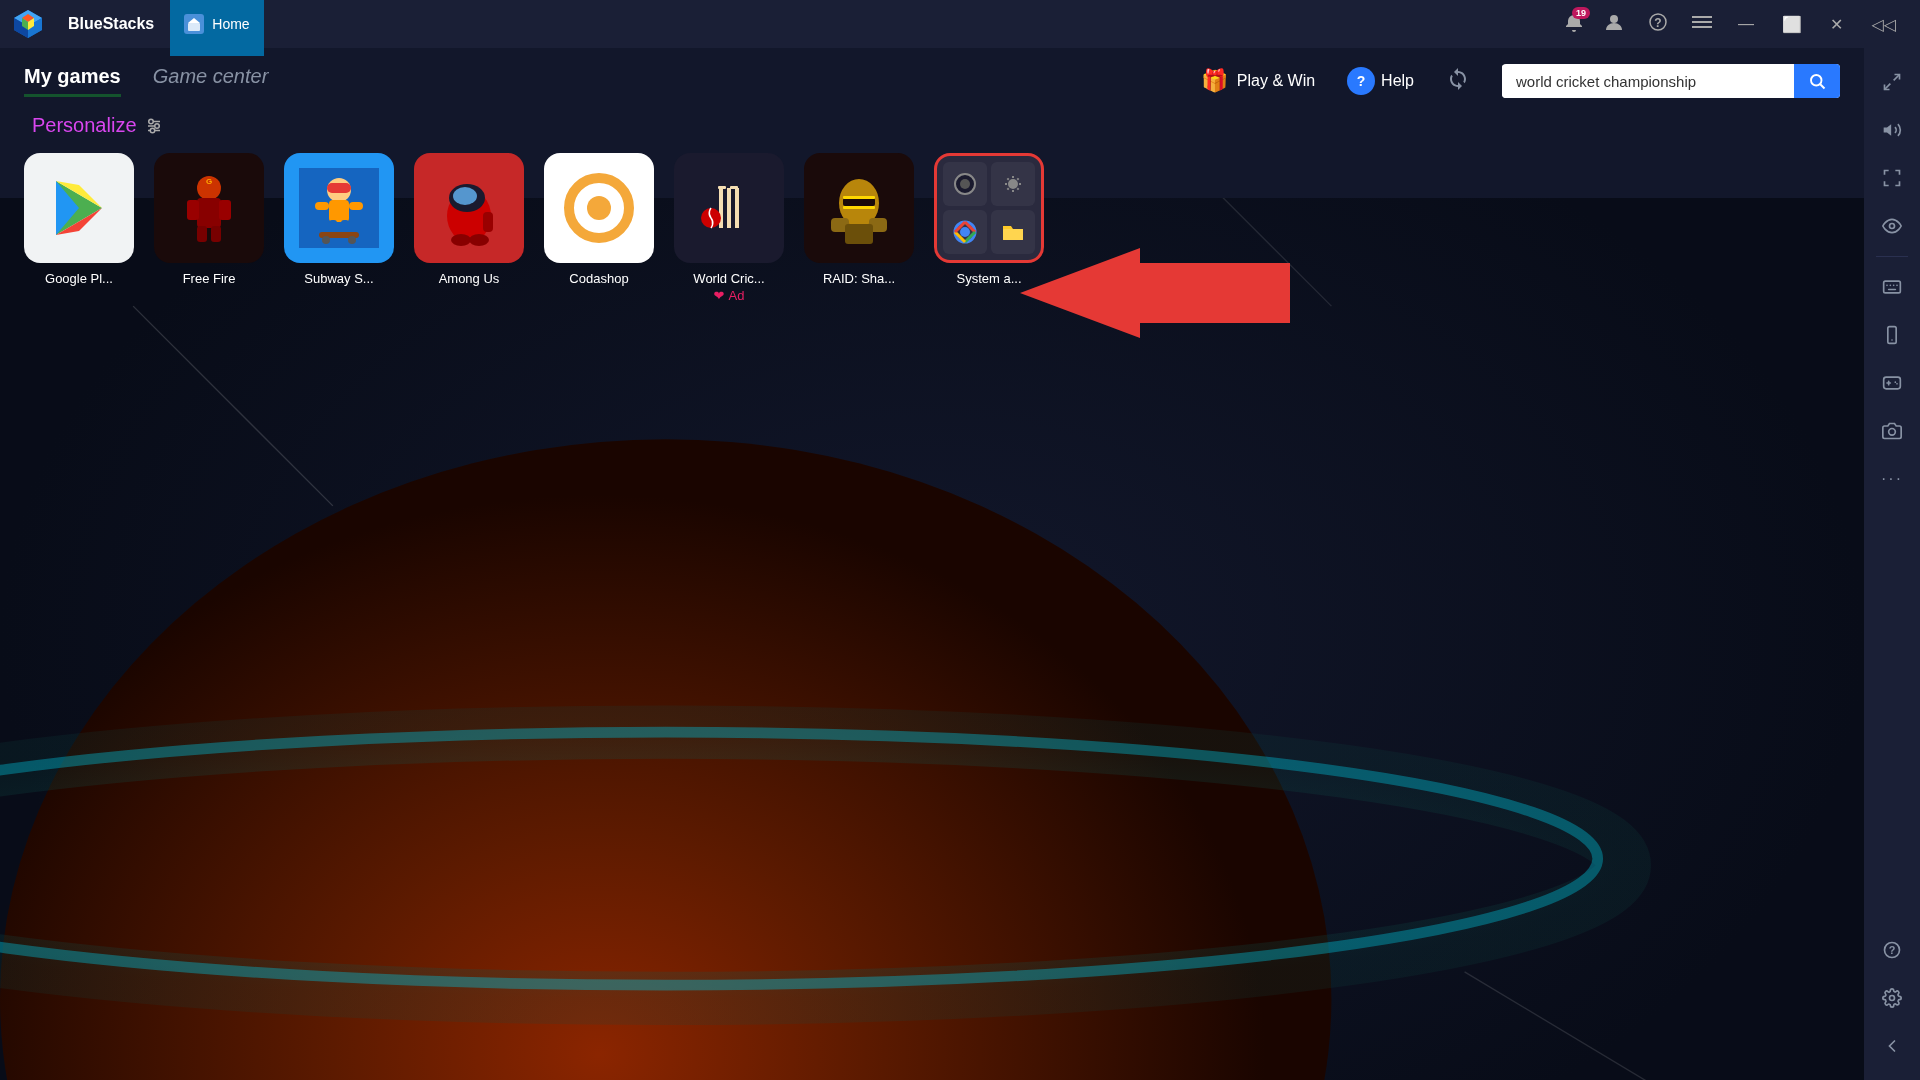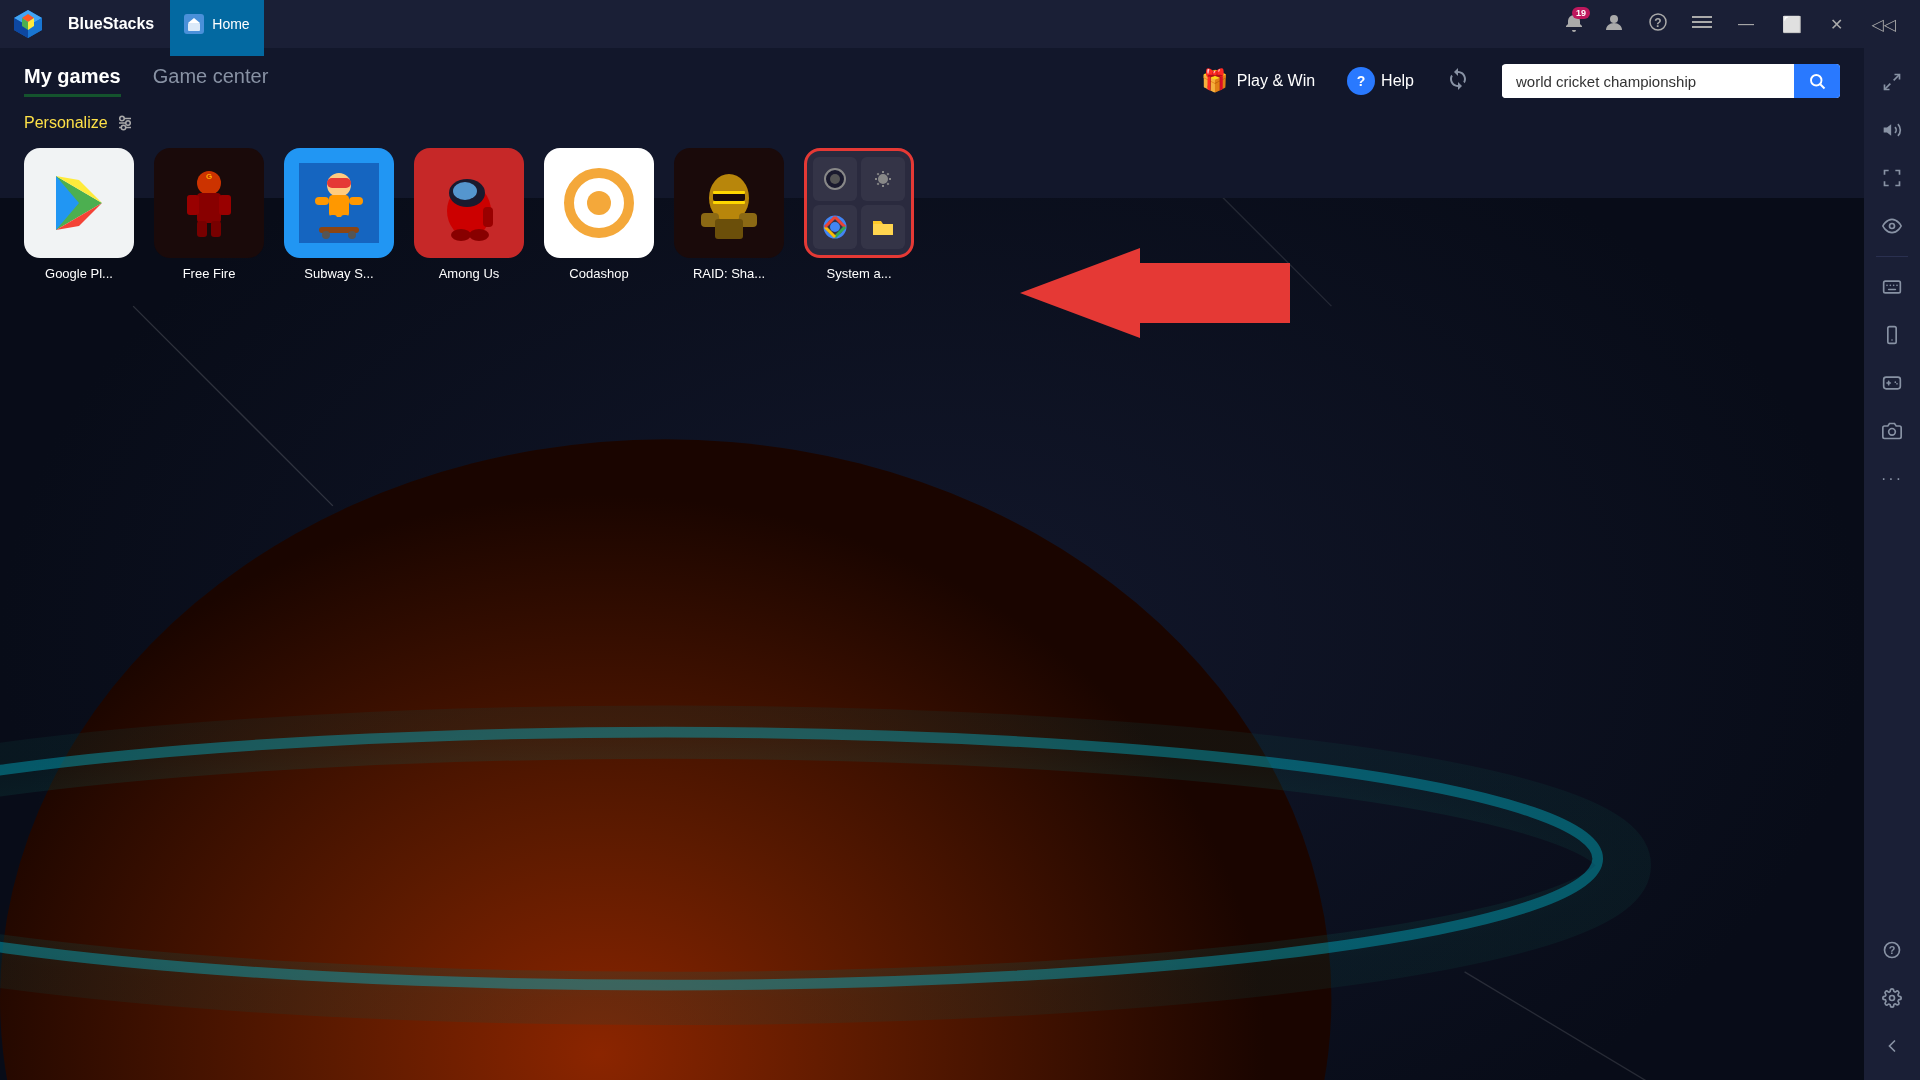--- a/index.html
+++ b/index.html
@@ -139,20 +139,21 @@
       cursor: pointer;
       padding-bottom: 6px;
       border-bottom: 3px solid transparent;
     }
     .nav-tab.active {
       border-bottom: 3px solid #14532d;
     }
     .nav-tab.inactive {
       color: #8892a4;
       font-weight: 400;
+      font-style: italic;
     }
     .header-spacer { flex: 1; }
     .play-win-btn {
       display: flex;
       align-items: center;
       gap: 8px;
       background: none;
       border: none;
       cursor: pointer;
       color: #fff;
@@ -219,22 +220,23 @@
     
     #personalize-row {
       padding: 16px 24px 8px;
       display: flex;
       align-items: center;
       gap: 8px;
       position: relative;
       z-index: 5;
     }
     .personalize-label {
-      color: #fde047;
-      font-size: 16px;
+      color: #d946ef;
+      font-size: 20px;
+      margin-left: 8px;
     }
 
     
     #apps-grid {
       display: flex;
       gap: 20px;
       padding: 8px 24px;
       position: relative;
       z-index: 5;
     }
@@ -585,20 +587,44 @@
             <svg width="80" height="80" viewBox="0 0 80 80">
               <rect width="80" height="80" fill="white"></rect>
               <circle cx="40" cy="40" r="30" fill="none" stroke="#f4a83a" stroke-width="10"></circle>
               <circle cx="40" cy="40" r="12" fill="#f4a83a"></circle>
             </svg>
           </div>
         </div>
         <span class="app-label">Codashop</span>
       </div>
 
+      <div class="app-item">
+        <div class="app-icon-wrapper app-world-cric">
+          <div class="app-icon">
+            <svg width="80" height="80" viewBox="0 0 80 80">
+              <rect width="80" height="80" fill="#1a1a2e"></rect>
+
+              <rect x="30" y="20" width="4" height="40" fill="#f5deb3"></rect>
+              <rect x="38" y="20" width="4" height="40" fill="#f5deb3"></rect>
+              <rect x="46" y="20" width="4" height="40" fill="#f5deb3"></rect>
+
+              <rect x="29" y="18" width="8" height="3" rx="1" fill="#f5deb3"></rect>
+              <rect x="41" y="18" width="8" height="3" rx="1" fill="#f5deb3"></rect>
+
+              <circle cx="22" cy="50" r="10" fill="#cc0000"></circle>
+              <path d="M22,40 C22,40 18,45 22,50 C26,55 22,60 22,60" stroke="white" stroke-width="1.5" fill="none"></path>
+            </svg>
+          </div>
+        </div>
+        <span class="app-label">World Cric...</span>
+        <div class="ad-badge">
+          <span>❤</span>
+          <span>Ad</span>
+        </div>
+      </div>
 
       <div class="app-item">
         <div class="app-icon-wrapper app-raid">
           <div class="app-icon">
             <svg width="80" height="80" viewBox="0 0 80 80">
               <rect width="80" height="80" fill="#1a0a0a"></rect>
 
               <ellipse cx="40" cy="35" rx="20" ry="24" fill="#b8860b"></ellipse>
 
               <rect x="24" y="30" width="32" height="8" rx="2" fill="#1a0a0a"></rect>

